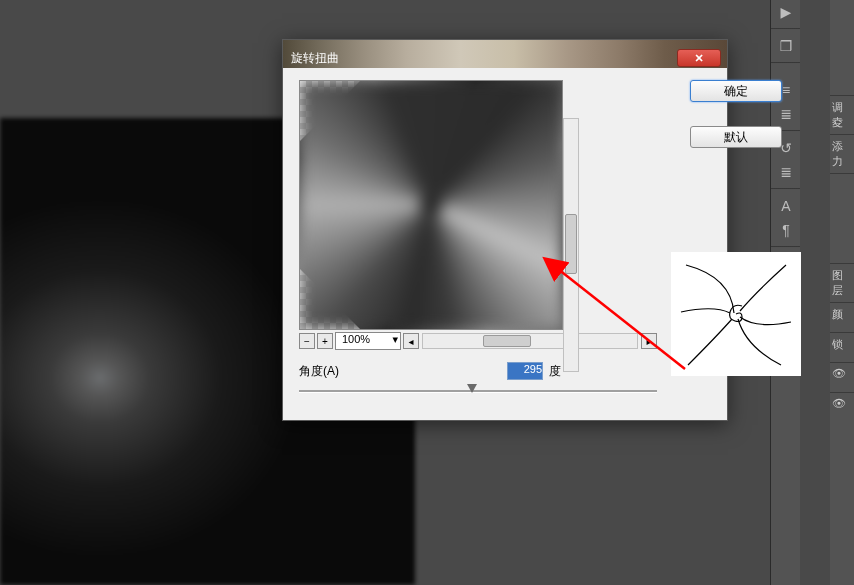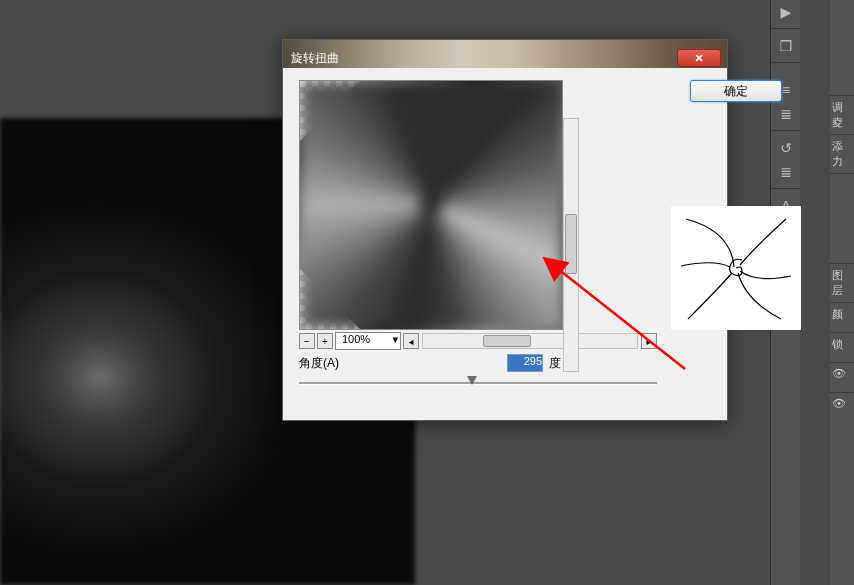--- a/index.html
+++ b/index.html
@@ -133,21 +133,21 @@
     display: flex; align-items: flex-start; justify-content: space-between;
     padding: 0 2px 0 6px;
   }
   .hscroll {
     flex: 1; height: 16px; background: #ededed; border: 1px solid #c0c0c0;
     position: relative; margin: 0 1px;
   }
   .hthumb { position:absolute; left:60px; top:1px; width:48px; height:12px; background:#cfcfcf; border:1px solid #9a9a9a; border-radius:2px;}
   .angle-row {
     display: flex; align-items: center; gap: 6px;
-    margin-top: 4px;
+    margin-top: 12px;
     width: 262px;
   }
   .angle-input {
     width: 36px; height: 18px;
     border: 1px solid #7a9ecc;
     background: #3a75c4;
     color: #fff;
     text-align: right;
     font-size: 11px;
   }
@@ -266,20 +266,21 @@
         <div class="angle-input">295</div>
         <span>度</span>
       </div>
       <div class="slider-track">
         <div class="slider-thumb"></div>
       </div>
     </div>
 
     <div class="right-col">
       <div class="dlg-btn primary">确定</div>
+      <div class="dlg-btn">默认</div>
 
       <div class="twirl-icon">
         <svg width="120" height="114" viewBox="0 0 120 114">
           <g stroke="#000" stroke-width="1.2" fill="none">
             <path d="M10,8 Q55,20 58,56"></path>
             <path d="M110,8 Q80,35 64,54"></path>
             <path d="M115,65 Q80,72 64,60"></path>
             <path d="M105,108 Q70,90 62,62"></path>
             <path d="M12,108 Q40,80 56,62"></path>
             <path d="M5,55 Q38,48 54,56"></path>

